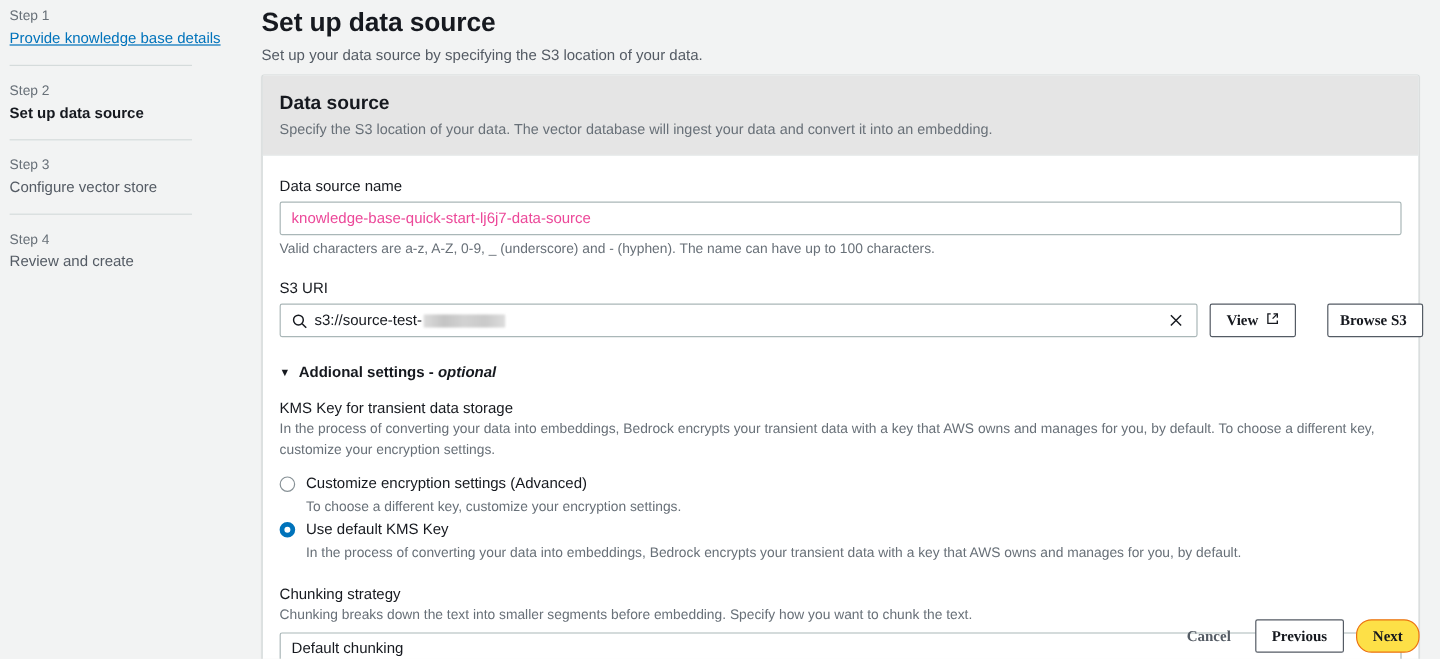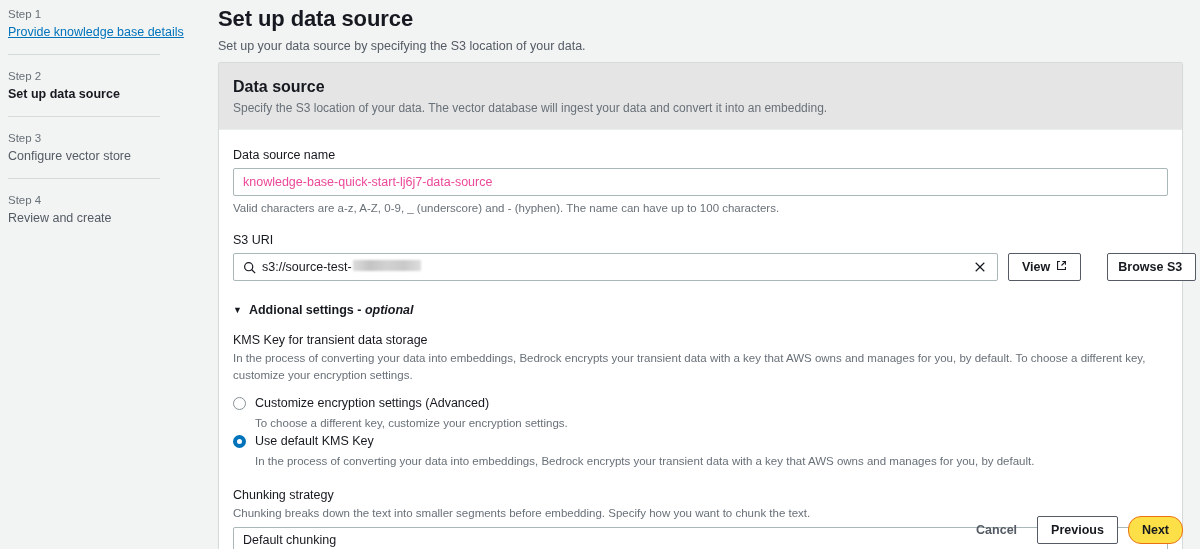--- a/index.html
+++ b/index.html
@@ -94,41 +94,41 @@
 
   
   .s3-row { display: flex; align-items: center; gap: 0; margin-top: 0; }
   .s3-input-wrap {
     position: relative; flex: 0 0 765px; height: 28px;
     border: 1px solid #aab7b8; border-radius: 2px; background: #fff;
     display: flex; align-items: center;
   }
   .s3-search-icon { margin: 0 6px 0 9px; display: flex; align-items: center; }
   .s3-value {
-    font-size: 12.5px; color: #16191f; display: flex; align-items: flex-start; gap: 0;
+    font-size: 12.5px; color: #16191f; display: flex; align-items: center; gap: 0;
     white-space: nowrap;
   }
   .redact {
     display: inline-block; width: 68px; height: 11px;
     margin-left: 1px;
     background: linear-gradient(90deg,#dcdcdc,#c4c4c4,#d2d2d2,#c9c9c9,#dddddd);
     filter: blur(1.1px);
     border-radius: 1px;
   }
   .s3-clear {
     position: absolute; right: 0; top: -1px;
     width: 34px; height: 28px;
     display: flex; align-items: center; justify-content: center;
     cursor: pointer;
   }
   .btn {
     height: 28px; border: 1px solid #545b64; border-radius: 2px;
     background: #fff; color: #16191f;
     font-size: 12.5px; font-weight: bold;
-    font-family: Liberation Sans, sans-serif;
+    font-family: Liberation Serif, serif;
     padding: 0 13px; cursor: pointer;
     display: inline-flex; align-items: center; justify-content: center; gap: 6px;
     white-space: nowrap;
   }
   .btn-view { margin-left: 10px; }
   .btn-browse { margin-left: 26px; padding-left: 10px; }
   .btn-primary {
     background: #fde047; border-color: #ec7211; color: #16191f; border-radius: 13px;
   }
   .btn-link {

